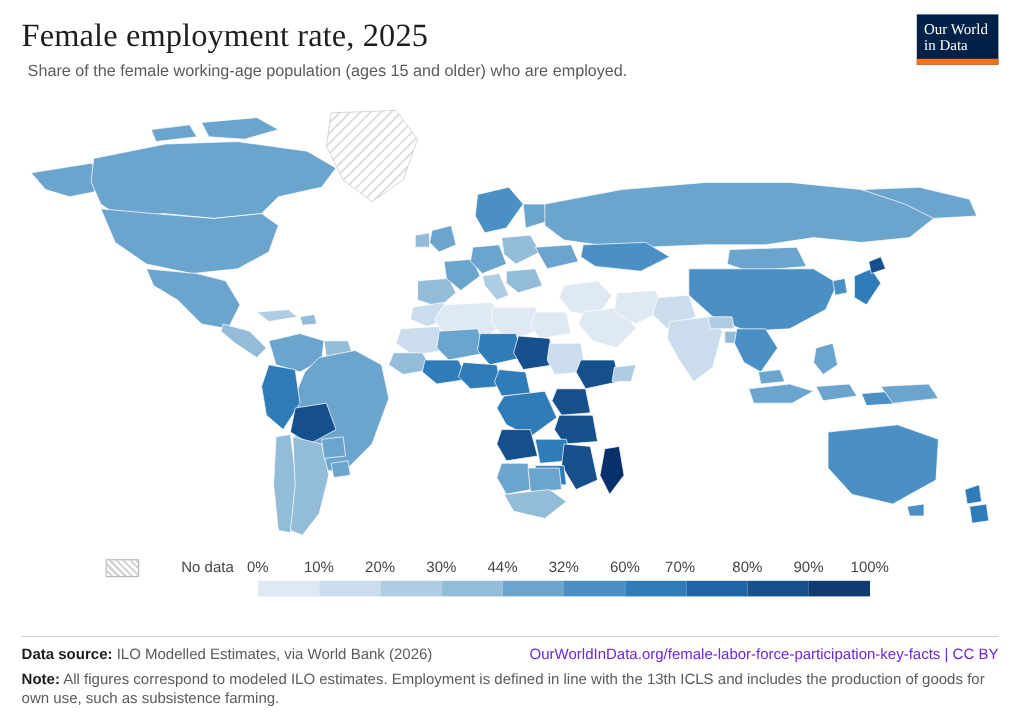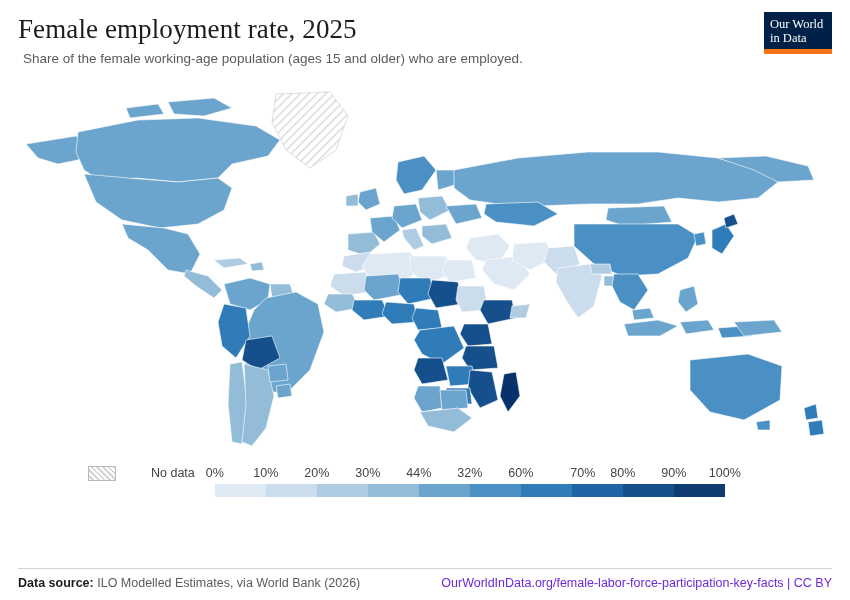--- a/index.html
+++ b/index.html
@@ -339,21 +339,21 @@
       </div>
       <div class="ramp">
         <div class="ramp-ticks">
           <span class="ramp-tick" style="left:0px;">0%</span>
           <span class="ramp-tick" style="left:51px;">10%</span>
           <span class="ramp-tick" style="left:102px;">20%</span>
           <span class="ramp-tick" style="left:153px;">30%</span>
           <span class="ramp-tick" style="left:204px;">44%</span>
           <span class="ramp-tick" style="left:255px;">32%</span>
           <span class="ramp-tick" style="left:306px;">60%</span>
-          <span class="ramp-tick" style="left:368px;">70%</span>
+          <span class="ramp-tick" style="left:352px;">70%</span>
           <span class="ramp-tick" style="left:408px;">80%</span>
           <span class="ramp-tick" style="left:459px;">90%</span>
           <span class="ramp-tick" style="left:510px;">100%</span>
         </div>
         <div class="ramp-bar">
           <span class="ramp-cell" style="background:#dfe9f3"></span>
           <span class="ramp-cell" style="background:#cbdcec"></span>
           <span class="ramp-cell" style="background:#afcce2"></span>
           <span class="ramp-cell" style="background:#93bcd8"></span>
           <span class="ramp-cell" style="background:#6ba5cd"></span>
@@ -368,15 +368,18 @@
   </div>
 
   <div class="footer">
     <div class="footer-rule"></div>
     <div class="footer-row">
       <div class="left">
         <b>Data source:</b><span> ILO Modelled Estimates, via World Bank (2026)</span>
       </div>
       <div class="footer-right">OurWorldInData.org/female-labor-force-participation-key-facts | CC BY</div>
     </div>
+    <div class="footer-note">
+      <b>Note:</b><span> All figures correspond to modeled ILO estimates. Employment is defined in line with the 13th ICLS and includes the production of goods for own use, such as subsistence farming.</span>
+    </div>
   </div>
 
 </div>
 
 </body></html>

